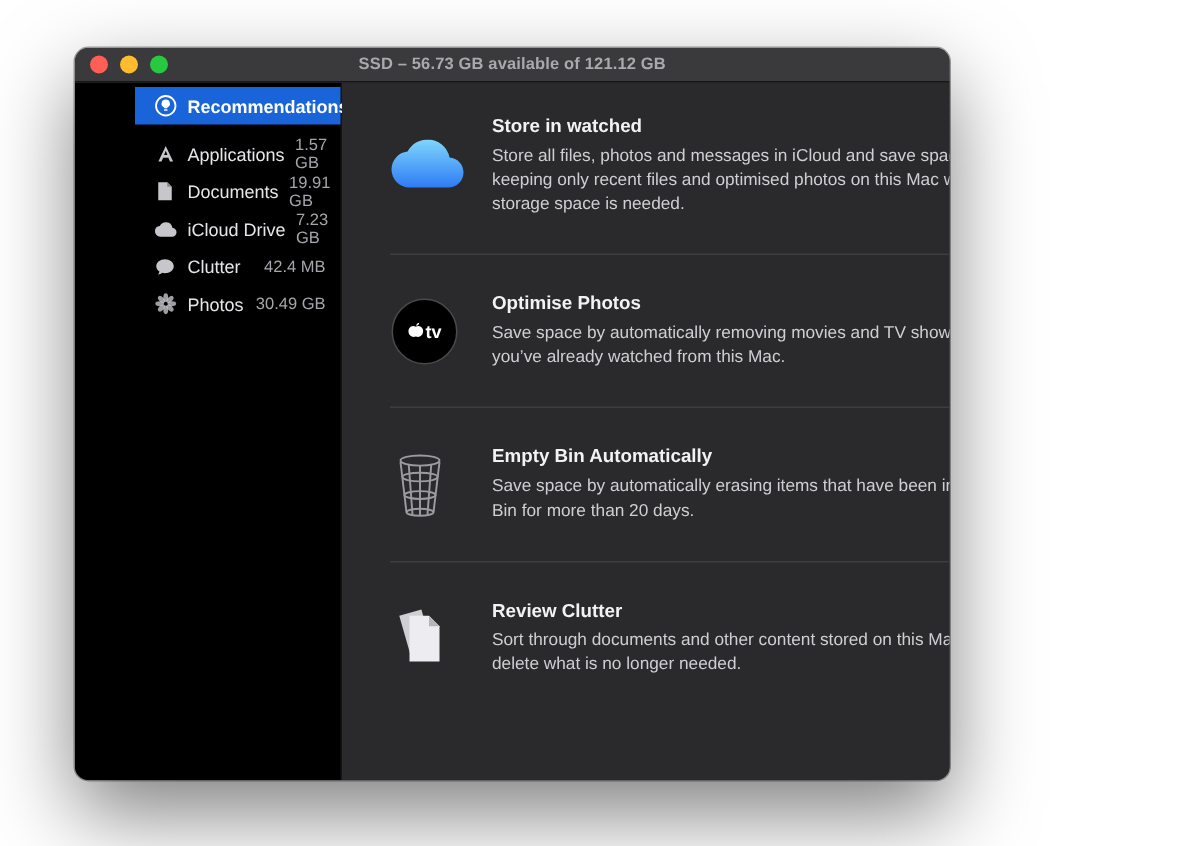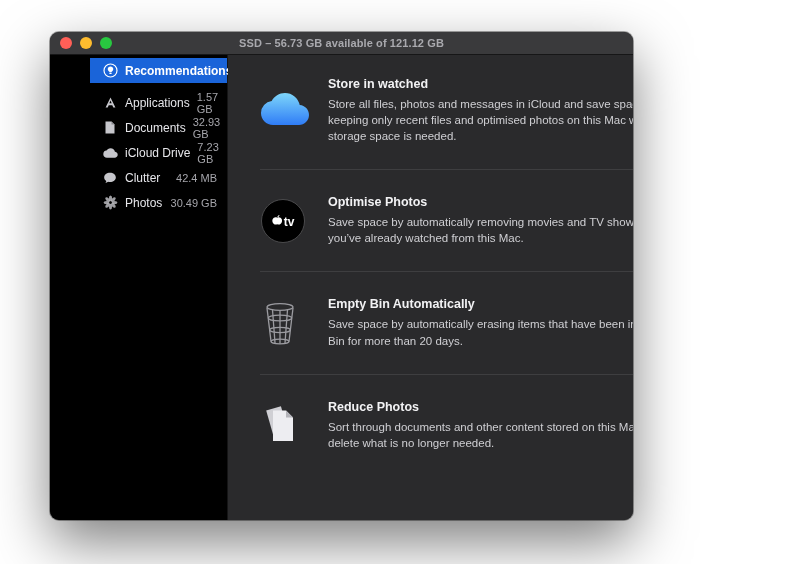--- a/index.html
+++ b/index.html
@@ -102,21 +102,21 @@
       </div>
 
       <div class="side-item">
         <span class="sicon">
           <svg width="12" height="13" viewBox="0 0 12 13">
             <path d="M1.5 0.5 h6 l3 3 v9 h-9 z" fill="#c6c6cb"></path>
             <path d="M7.5 0.5 l3 3 h-3 z" fill="#87878c"></path>
           </svg>
         </span>
         <span class="slabel">Documents</span>
-        <span class="ssize">32.93 GB</span>
+        <span class="ssize">19.91 GB</span>
       </div>
 
       <div class="side-item">
         <span class="sicon">
           <svg width="15" height="12" viewBox="0 0 24 20">
             <path d="M19.35 8.04A7.49 7.49 0 0 0 12 2C9.11 2 6.6 3.64 5.35 6.04A5.99 5.99 0 0 0 0 12c0 3.31 2.69 6 6 6h13c2.76 0 5-2.24 5-5 0-2.64-2.05-4.78-4.65-4.96z" fill="#c6c6cb"></path>
           </svg>
         </span>
         <span class="slabel">iCloud Drive</span>
         <span class="ssize">7.23 GB</span>
@@ -221,21 +221,21 @@
 
       <div class="row">
         <div class="bigicon">
           <svg width="42" height="46" viewBox="0 0 42 46">
             <path d="M7 8 l15 -3.2 5.5 26 -15 3.2 z" fill="#cfcfd4" transform="rotate(-4 14 20)"></path>
             <path d="M13 8.5 h13 l7 7 v23.5 h-20 z" fill="#ededf1"></path>
             <path d="M26 8.5 l7 7 h-7 z" fill="#b4b4ba"></path>
           </svg>
         </div>
         <div class="section-text">
-          <h3>Reduce Photos</h3>
+          <h3>Review Clutter</h3>
           <p>Sort through documents and other content stored on this Mac and delete what is no longer needed.</p>
         </div>
         <button class="btn">Review Files</button>
       </div>
 
     </div>
 
   </div>
 </div>
 

